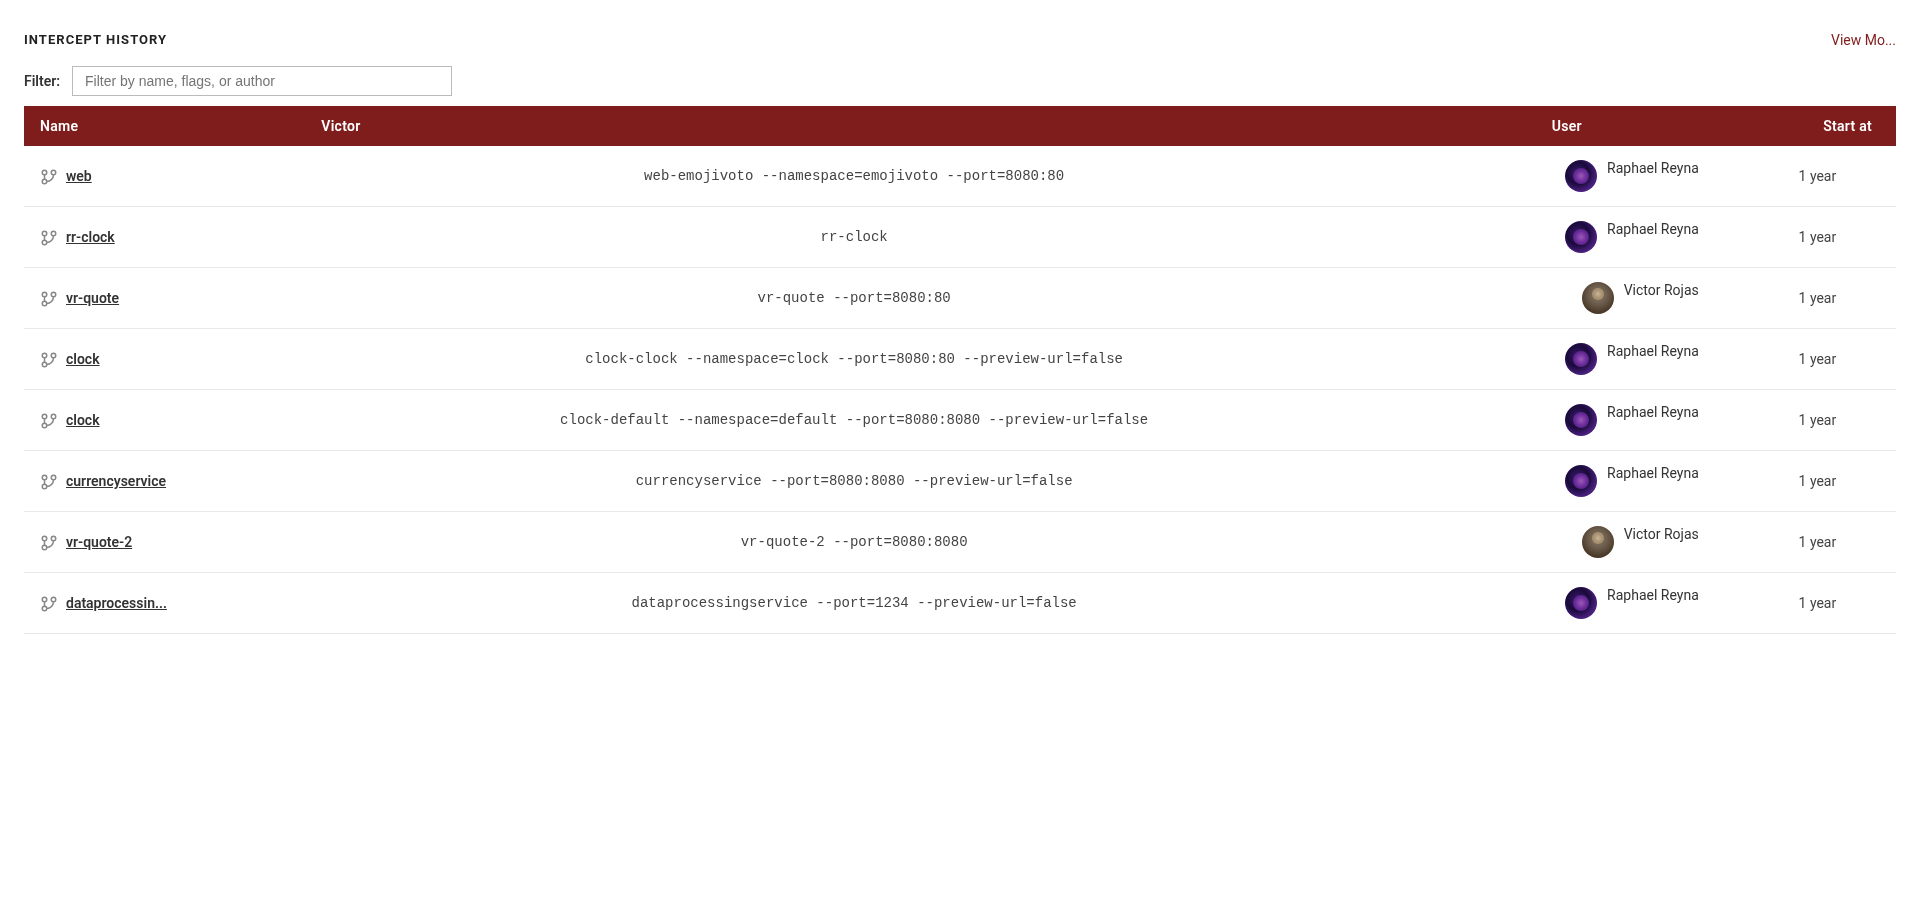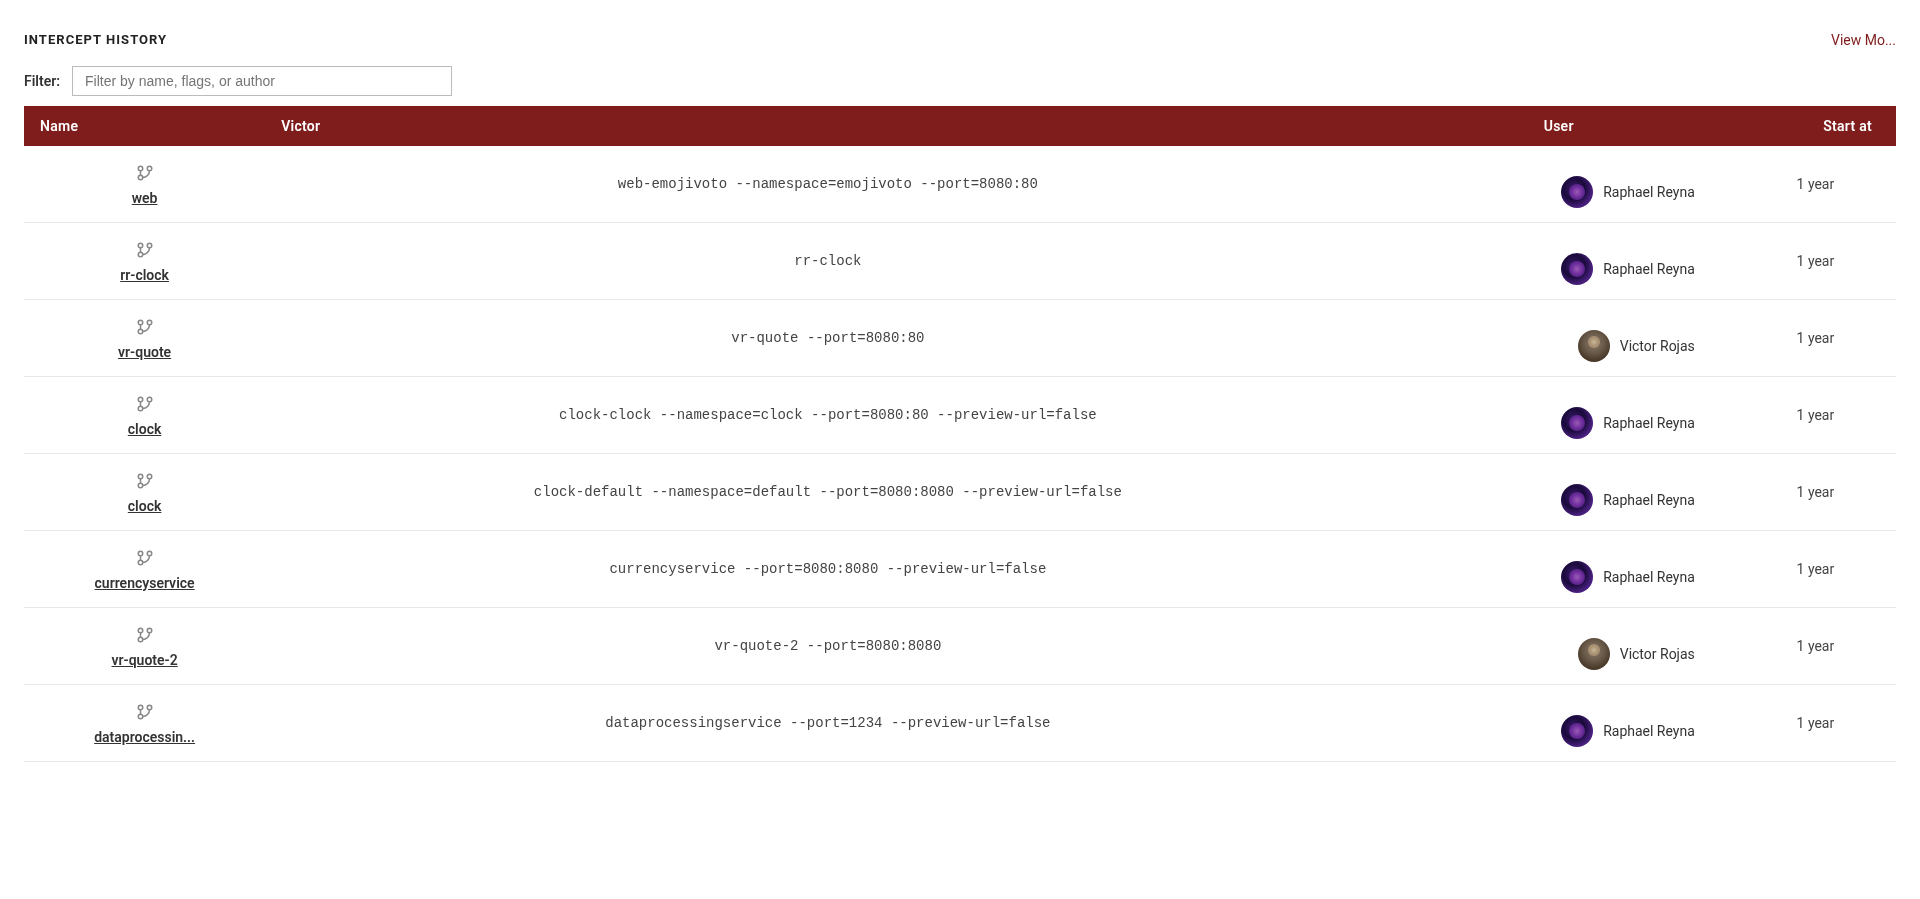--- a/index.html
+++ b/index.html
@@ -99,21 +99,20 @@
       padding: 14px 16px;
       vertical-align: middle;
       font-size: 14px;
       color: #444;
     }
 
     .name-cell {
       display: flex;
       align-items: center;
       gap: 8px;
-      flex-direction: column;
     }
 
     .branch-icon {
       color: #888;
       font-size: 16px;
       flex-shrink: 0;
     }
 
     .name-link {
       color: #333;
@@ -124,25 +123,23 @@
 
     .command-cell {
       color: #555;
       font-family: 'Courier New', monospace;
       font-size: 13px;
       text-align: center;
     }
 
     .user-cell {
       display: flex;
-      align-items: center;
       justify-content: flex-end;
       gap: 10px;
       padding-right: 24px;
-      margin-top: 16px;
     }
 
     .avatar {
       width: 32px;
       height: 32px;
       border-radius: 50%;
       overflow: hidden;
       flex-shrink: 0;
     }
 

